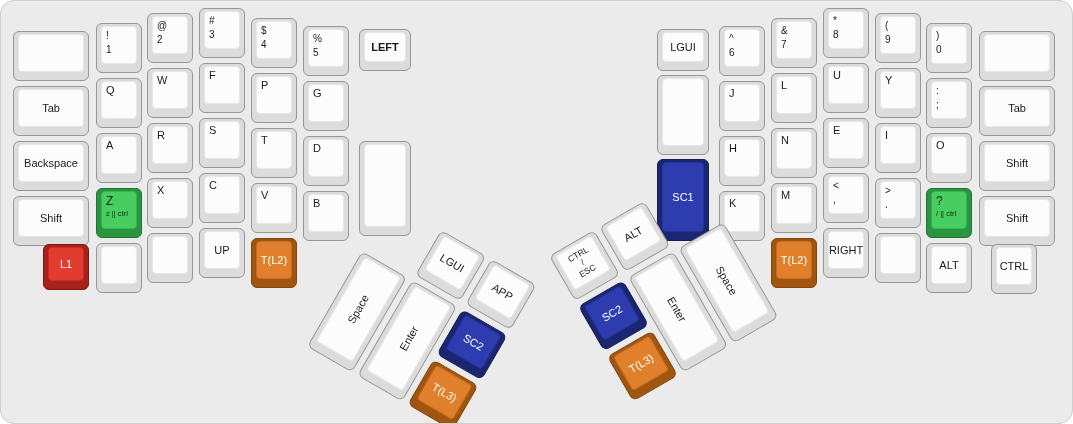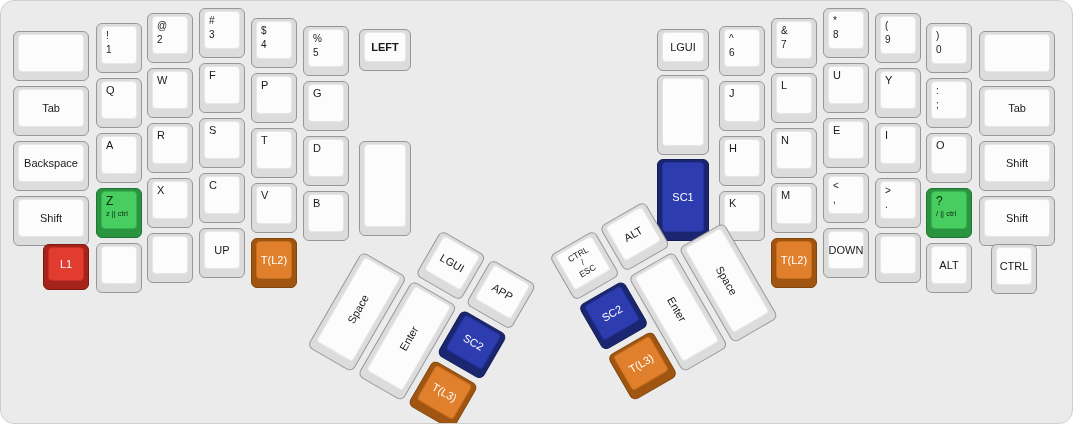--- a/index.html
+++ b/index.html
@@ -373,21 +373,21 @@
         <div class="cap">
           <div class="lbl">
             <div class="ln ln1">&lt;</div>
             <div class="ln ln2">,</div>
           </div>
         </div>
       </div>
       <div class="key v-word" style="left: 822px; top: 227px; width: 46px; height: 50px;">
         <div class="cap">
           <div class="lbl">
-            <div class="ln ln1">DOWN</div>
+            <div class="ln ln1">RIGHT</div>
           </div>
         </div>
       </div>
       <div class="key v-sym" style="left: 874px; top: 12px; width: 46px; height: 50px;">
         <div class="cap">
           <div class="lbl">
             <div class="ln ln1">(</div>
             <div class="ln ln2">9</div>
           </div>
         </div>

